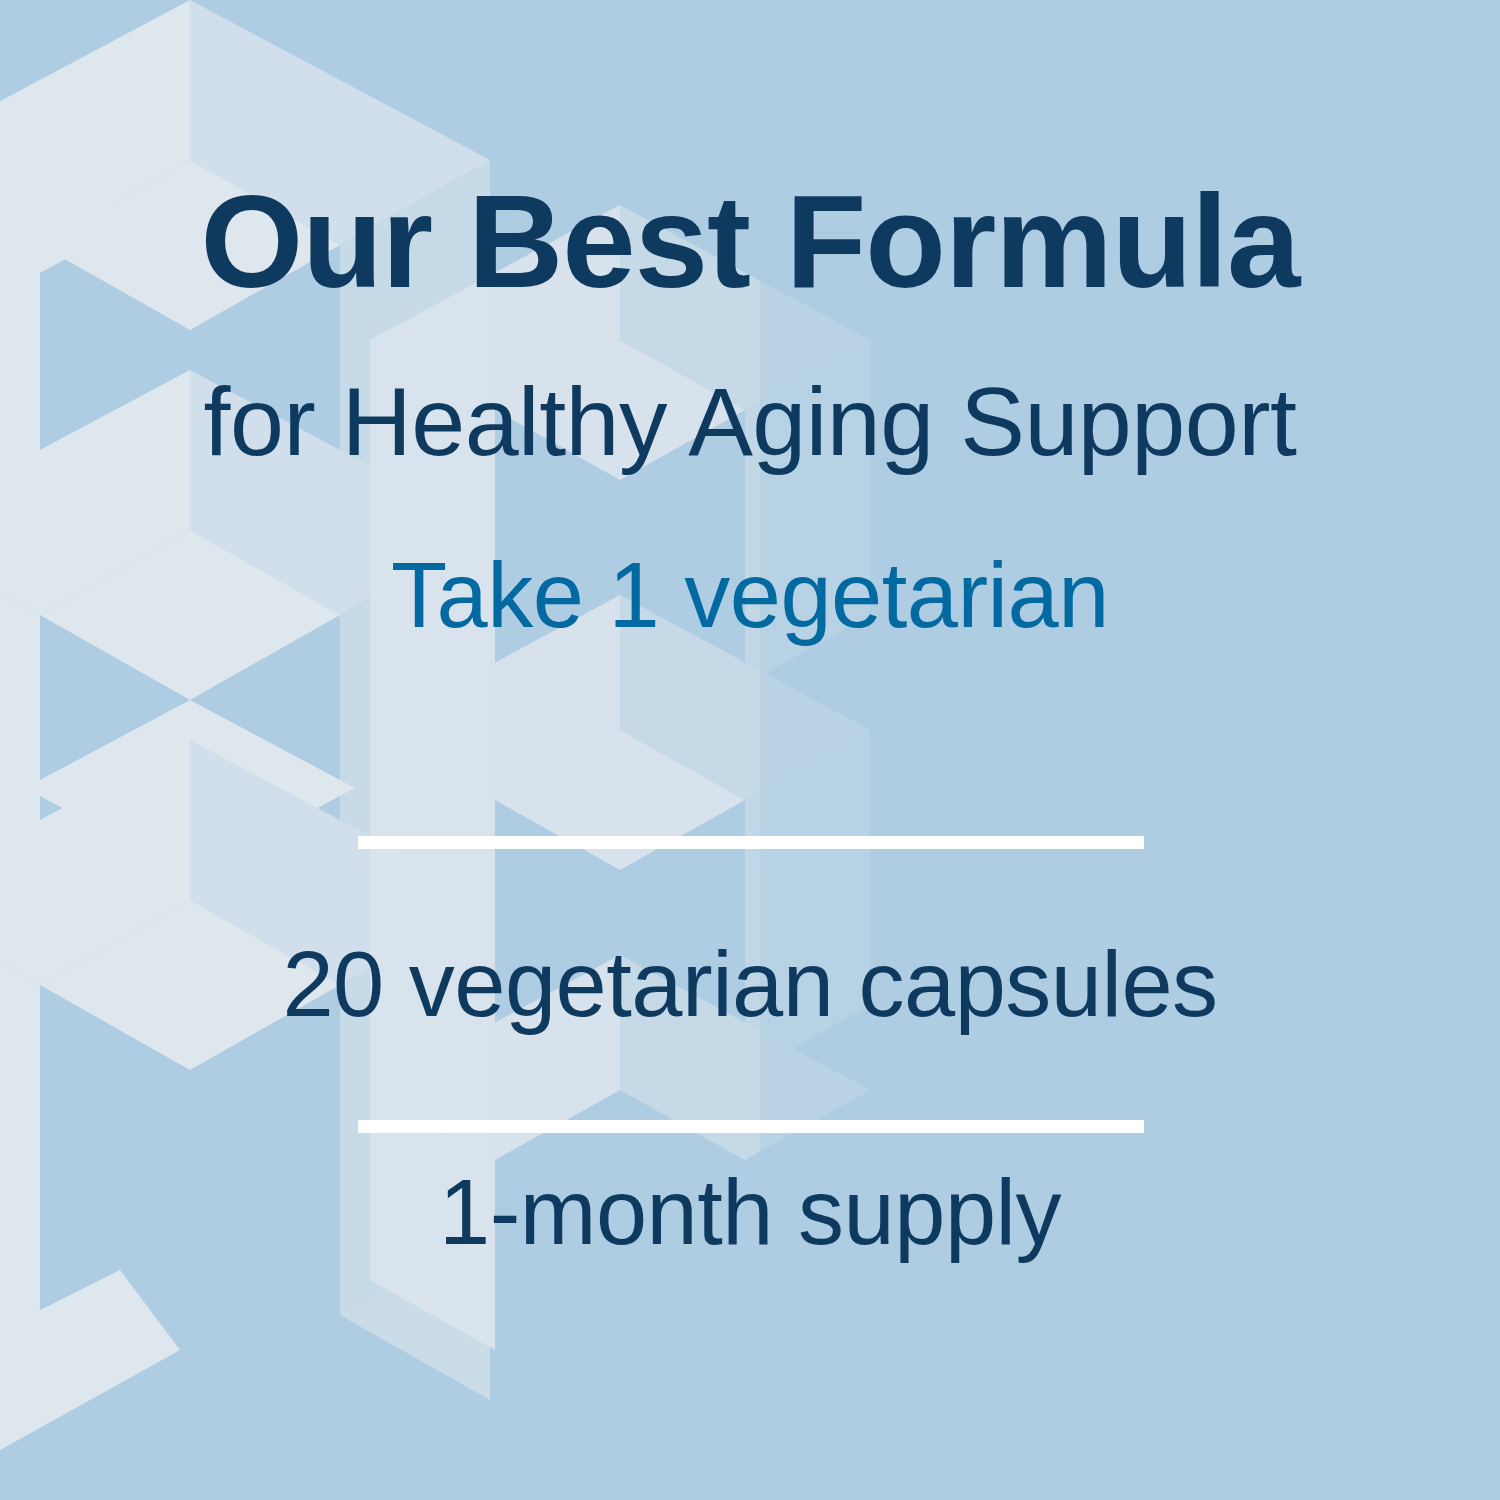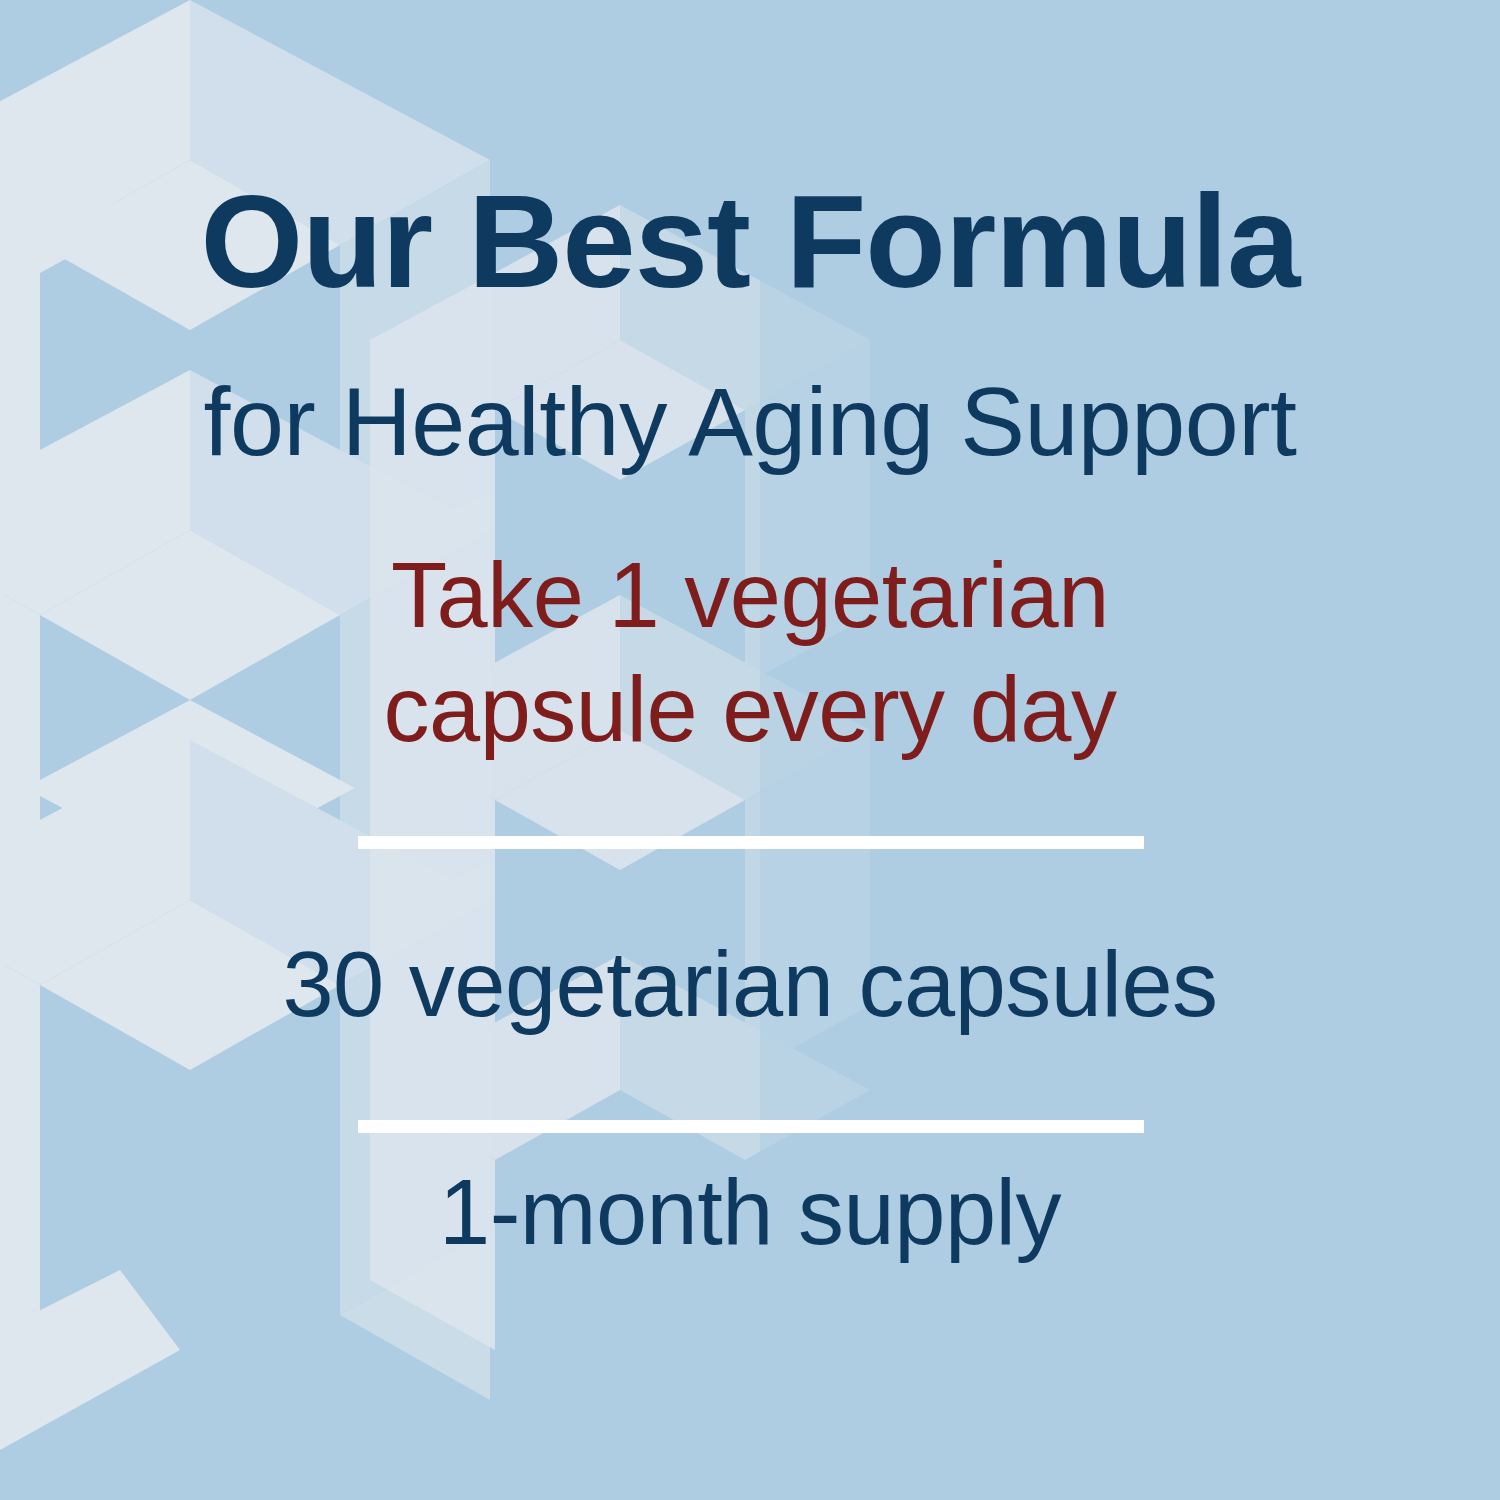--- a/index.html
+++ b/index.html
@@ -59,21 +59,21 @@
     letter-spacing: -0.5px;
     margin-top: 28px;
   }
 
   #dosage {
     position: absolute;
     left: 0;
     width: 1500px;
     top: 538px;
     text-align: center;
-    color: #7f1d1d;
+    color: #0369a1;
     font-size: 92px;
     line-height: 114px;
     font-weight: 400;
     letter-spacing: -0.5px;
   }
   #dosage .dline { display: block; white-space: nowrap; }
 
   #count {
     top: 934px;
     font-size: 92px;
@@ -206,25 +206,24 @@
   </svg>
 
   <div id="content">
 
     <div class="headline" id="title">Our Best Formula</div>
 
     <div class="headline" id="subtitle">for Healthy Aging Support</div>
 
     <div id="dosage">
       <span class="dline">Take 1 vegetarian</span>
-      <span class="dline">capsule every day</span>
     </div>
 
     <div class="divider" id="divider-1"></div>
 
-    <div class="headline" id="count">30 vegetarian capsules</div>
+    <div class="headline" id="count">20 vegetarian capsules</div>
 
     <div class="divider" id="divider-2"></div>
 
     <div class="headline" id="supply">1-month supply</div>
 
   </div>
 </div>
 
 </body></html>

